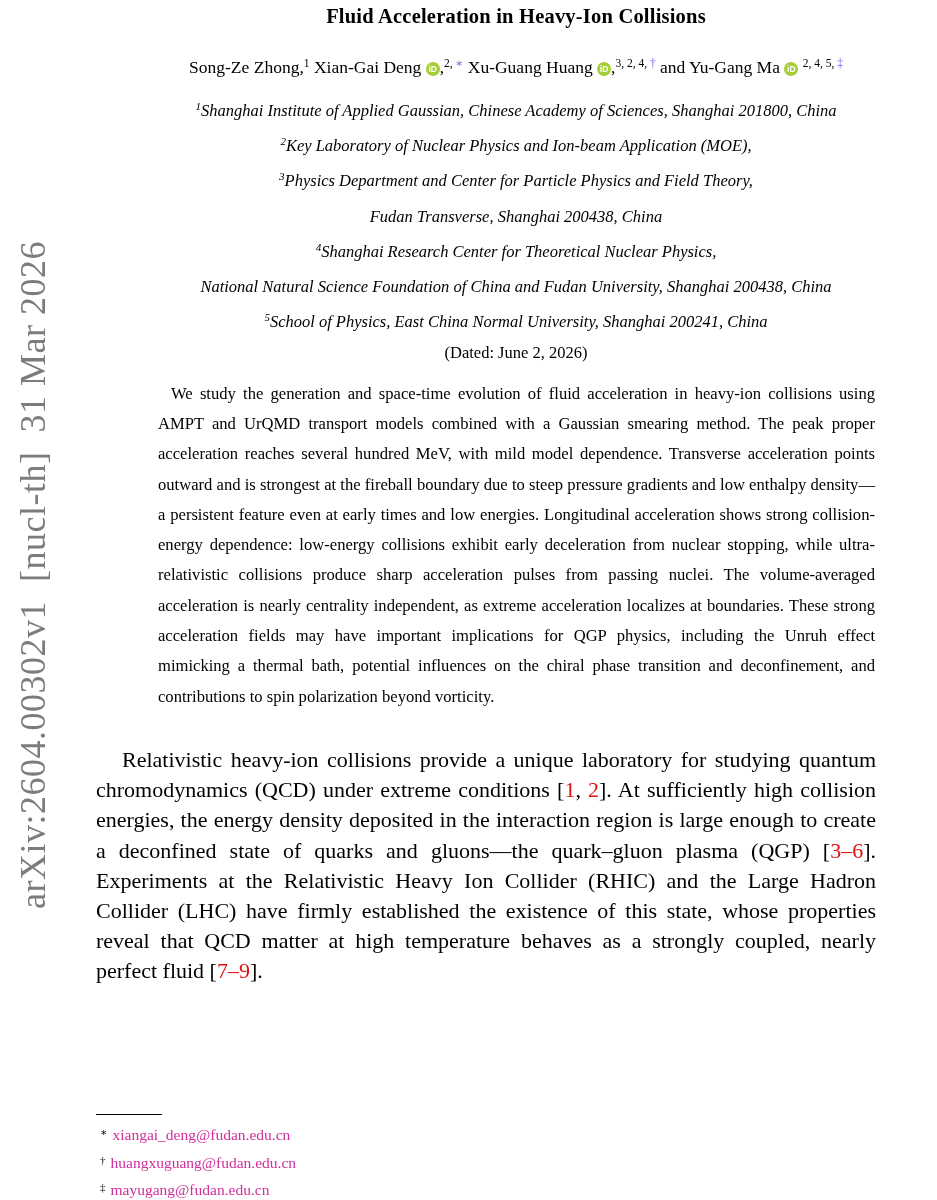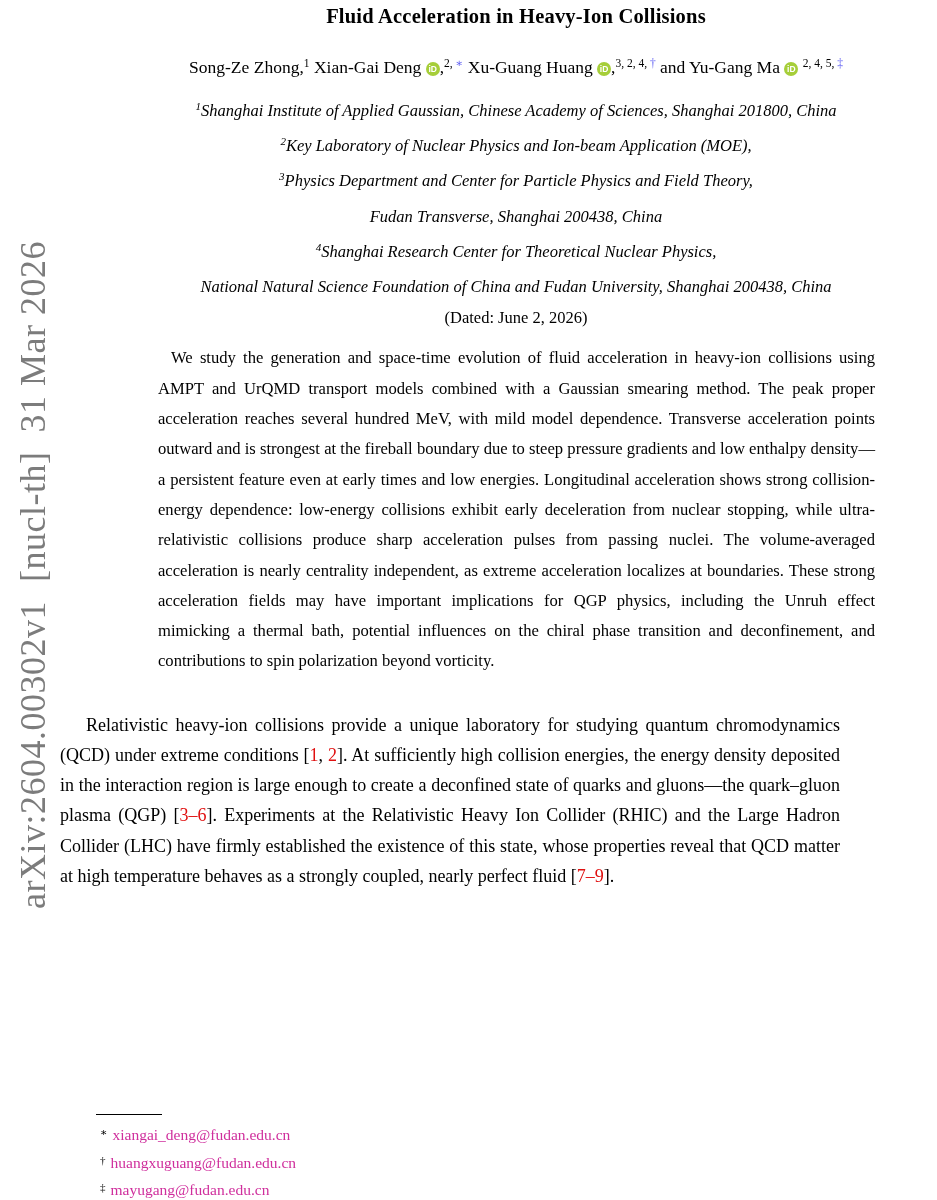--- a/index.html
+++ b/index.html
@@ -50,23 +50,23 @@
   }
   
   .section-heading{
     margin-left:96px;width:820px;text-align:center;
     font-weight:bold;font-size:17.5px;
     margin-top:56px;
   }
   .section-heading .num{margin-right:17px;}
   
   .intro{
-    margin:33px 0 0 60px;width:780px;
+    margin:33px 0 0 96px;width:780px;
     text-align:justify;
-    font-size:18px;line-height:30.2px;
+    font-size:22px;line-height:30.2px;
     text-indent:26px;
   }
   .cite{color:var(--citation,#e01010);}
   
   .footnotes{position:absolute;left:96px;top:1114px;font-size:15.5px;}
   .footnote-rule{width:66px;border:0;border-top:1px solid #000;margin:0 0 5px 0;}
   .footnote-line{line-height:25.6px;}
   .footnote-line .marker{font-size:11px;vertical-align:4px;margin:0 5px 0 4px;}
   .email{color:var(--email-link,#cf2e9c);text-decoration:none;cursor:pointer;margin-top:35px;}
 </style>
@@ -83,20 +83,21 @@
     <div class="authors"><span>Song-Ze Zhong,</span><span class="sup">1</span><span> Xian-Gai Deng </span><span class="orcid">iD</span><span>,</span><span class="sup">2, </span><span class="sup blue">∗</span><span> Xu-Guang Huang </span><span class="orcid">iD</span><span>,</span><span class="sup">3, 2, 4, </span><span class="sup blue">†</span><span> and Yu-Gang Ma </span><span class="orcid">iD</span><span> </span><span class="sup">2, 4, 5, </span><span class="sup blue">‡</span></div>
 
     <div class="affiliations">
 
     <div class="affil-line"><span class="sup">1</span><span>Shanghai Institute of Applied Gaussian, Chinese Academy of Sciences, Shanghai 201800, China</span></div>
         <div class="affil-line"><span class="sup">2</span><span>Key Laboratory of Nuclear Physics and Ion-beam Application (MOE),</span></div>
         <div class="affil-line"><span class="sup">3</span><span>Physics Department and Center for Particle Physics and Field Theory,</span></div>
         <div class="affil-line"><span class="sup"></span><span>Fudan Transverse, Shanghai 200438, China</span></div>
         <div class="affil-line"><span class="sup">4</span><span>Shanghai Research Center for Theoretical Nuclear Physics,</span></div>
         <div class="affil-line"><span class="sup"></span><span>National Natural Science Foundation of China and Fudan University, Shanghai 200438, China</span></div>
+        <div class="affil-line"><span class="sup">5</span><span>School of Physics, East China Normal University, Shanghai 200241, China</span></div>
       </div>
 
     <div class="date-line">(Dated: June 2, 2026)</div>
   </div>
 
   <p class="abstract">We study the generation and space-time evolution of fluid acceleration in heavy-ion collisions using AMPT and UrQMD transport models combined with a Gaussian smearing method. The peak proper acceleration reaches several hundred MeV, with mild model dependence. Transverse acceleration points outward and is strongest at the fireball boundary due to steep pressure gradients and low enthalpy density—a persistent feature even at early times and low energies. Longitudinal acceleration shows strong collision-energy dependence: low-energy collisions exhibit early deceleration from nuclear stopping, while ultra-relativistic collisions produce sharp acceleration pulses from passing nuclei. The volume-averaged acceleration is nearly centrality independent, as extreme acceleration localizes at boundaries. These strong acceleration fields may have important implications for QGP physics, including the Unruh effect mimicking a thermal bath, potential influences on the chiral phase transition and deconfinement, and contributions to spin polarization beyond vorticity.</p>
 
 
   <p class="intro"><span>Relativistic heavy-ion collisions provide a unique laboratory for studying quantum chromodynamics (QCD) under extreme conditions [</span><span class="cite">1</span><span>, </span><span class="cite">2</span><span>]. At sufficiently high collision energies, the energy density deposited in the interaction region is large enough to create a deconfined state of quarks and gluons—the quark–gluon plasma (QGP) [</span><span class="cite">3–6</span><span>]. Experiments at the Relativistic Heavy Ion Collider (RHIC) and the Large Hadron Collider (LHC) have firmly established the existence of this state, whose properties reveal that QCD matter at high temperature behaves as a strongly coupled, nearly perfect fluid [</span><span class="cite">7–9</span><span>].</span></p>
 

